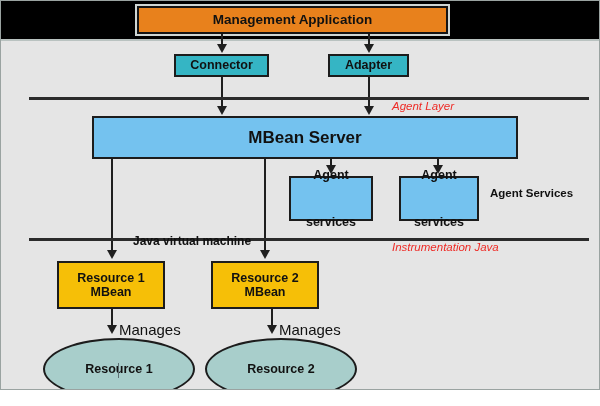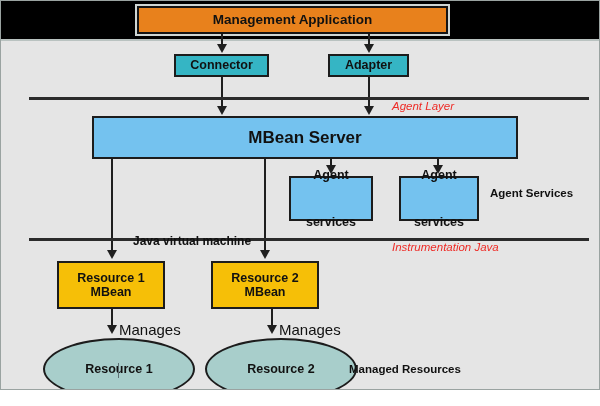--- a/index.html
+++ b/index.html
@@ -216,15 +216,14 @@
 
   <div class="vline" style="left:270px;top:308px;height:21px;"></div>
   <div class="arrowhead" style="left:266px;top:324px;"></div>
   <div class="plain-label lbl-manages-2">Manages</div>
 
   <div class="ellipse ellipse-1">Resource 1</div>
   <div class="ellipse ellipse-2">Resource 2</div>
 
   <div class="caret"></div>
 
-  <div class="plain-label lbl-managed-res">Managed Resources</div>
 
 </div>
 
 </body></html>

